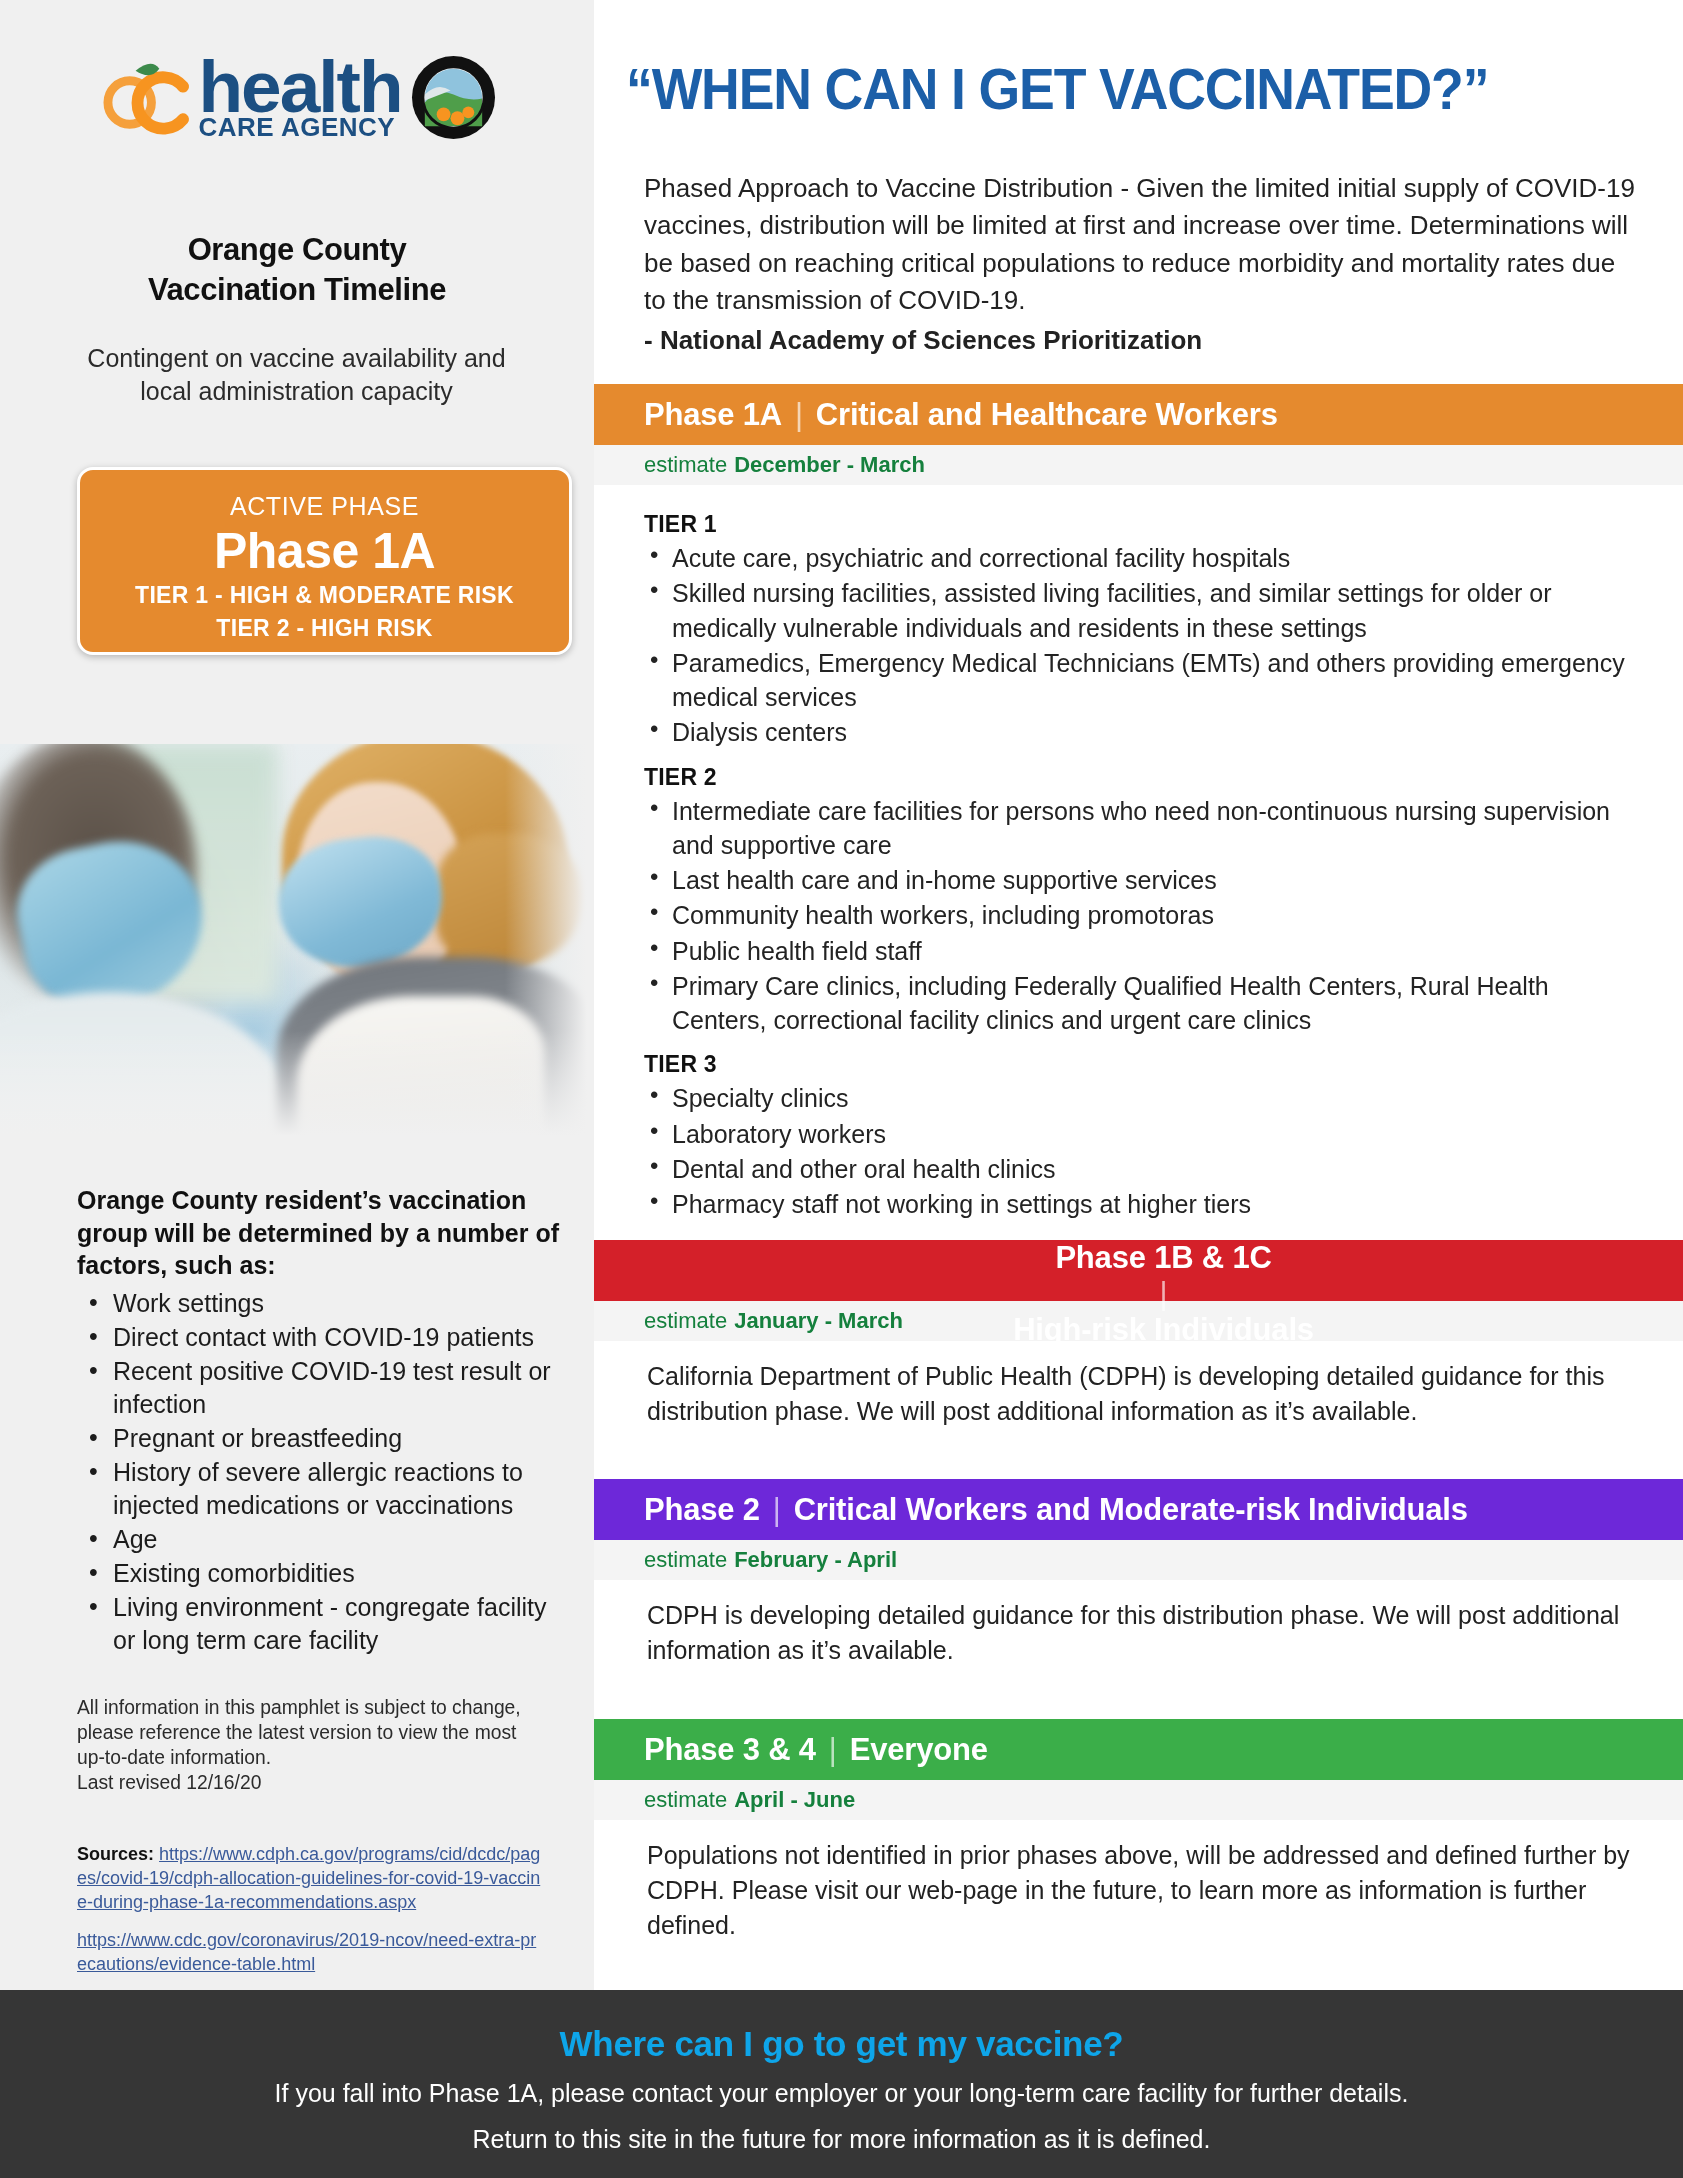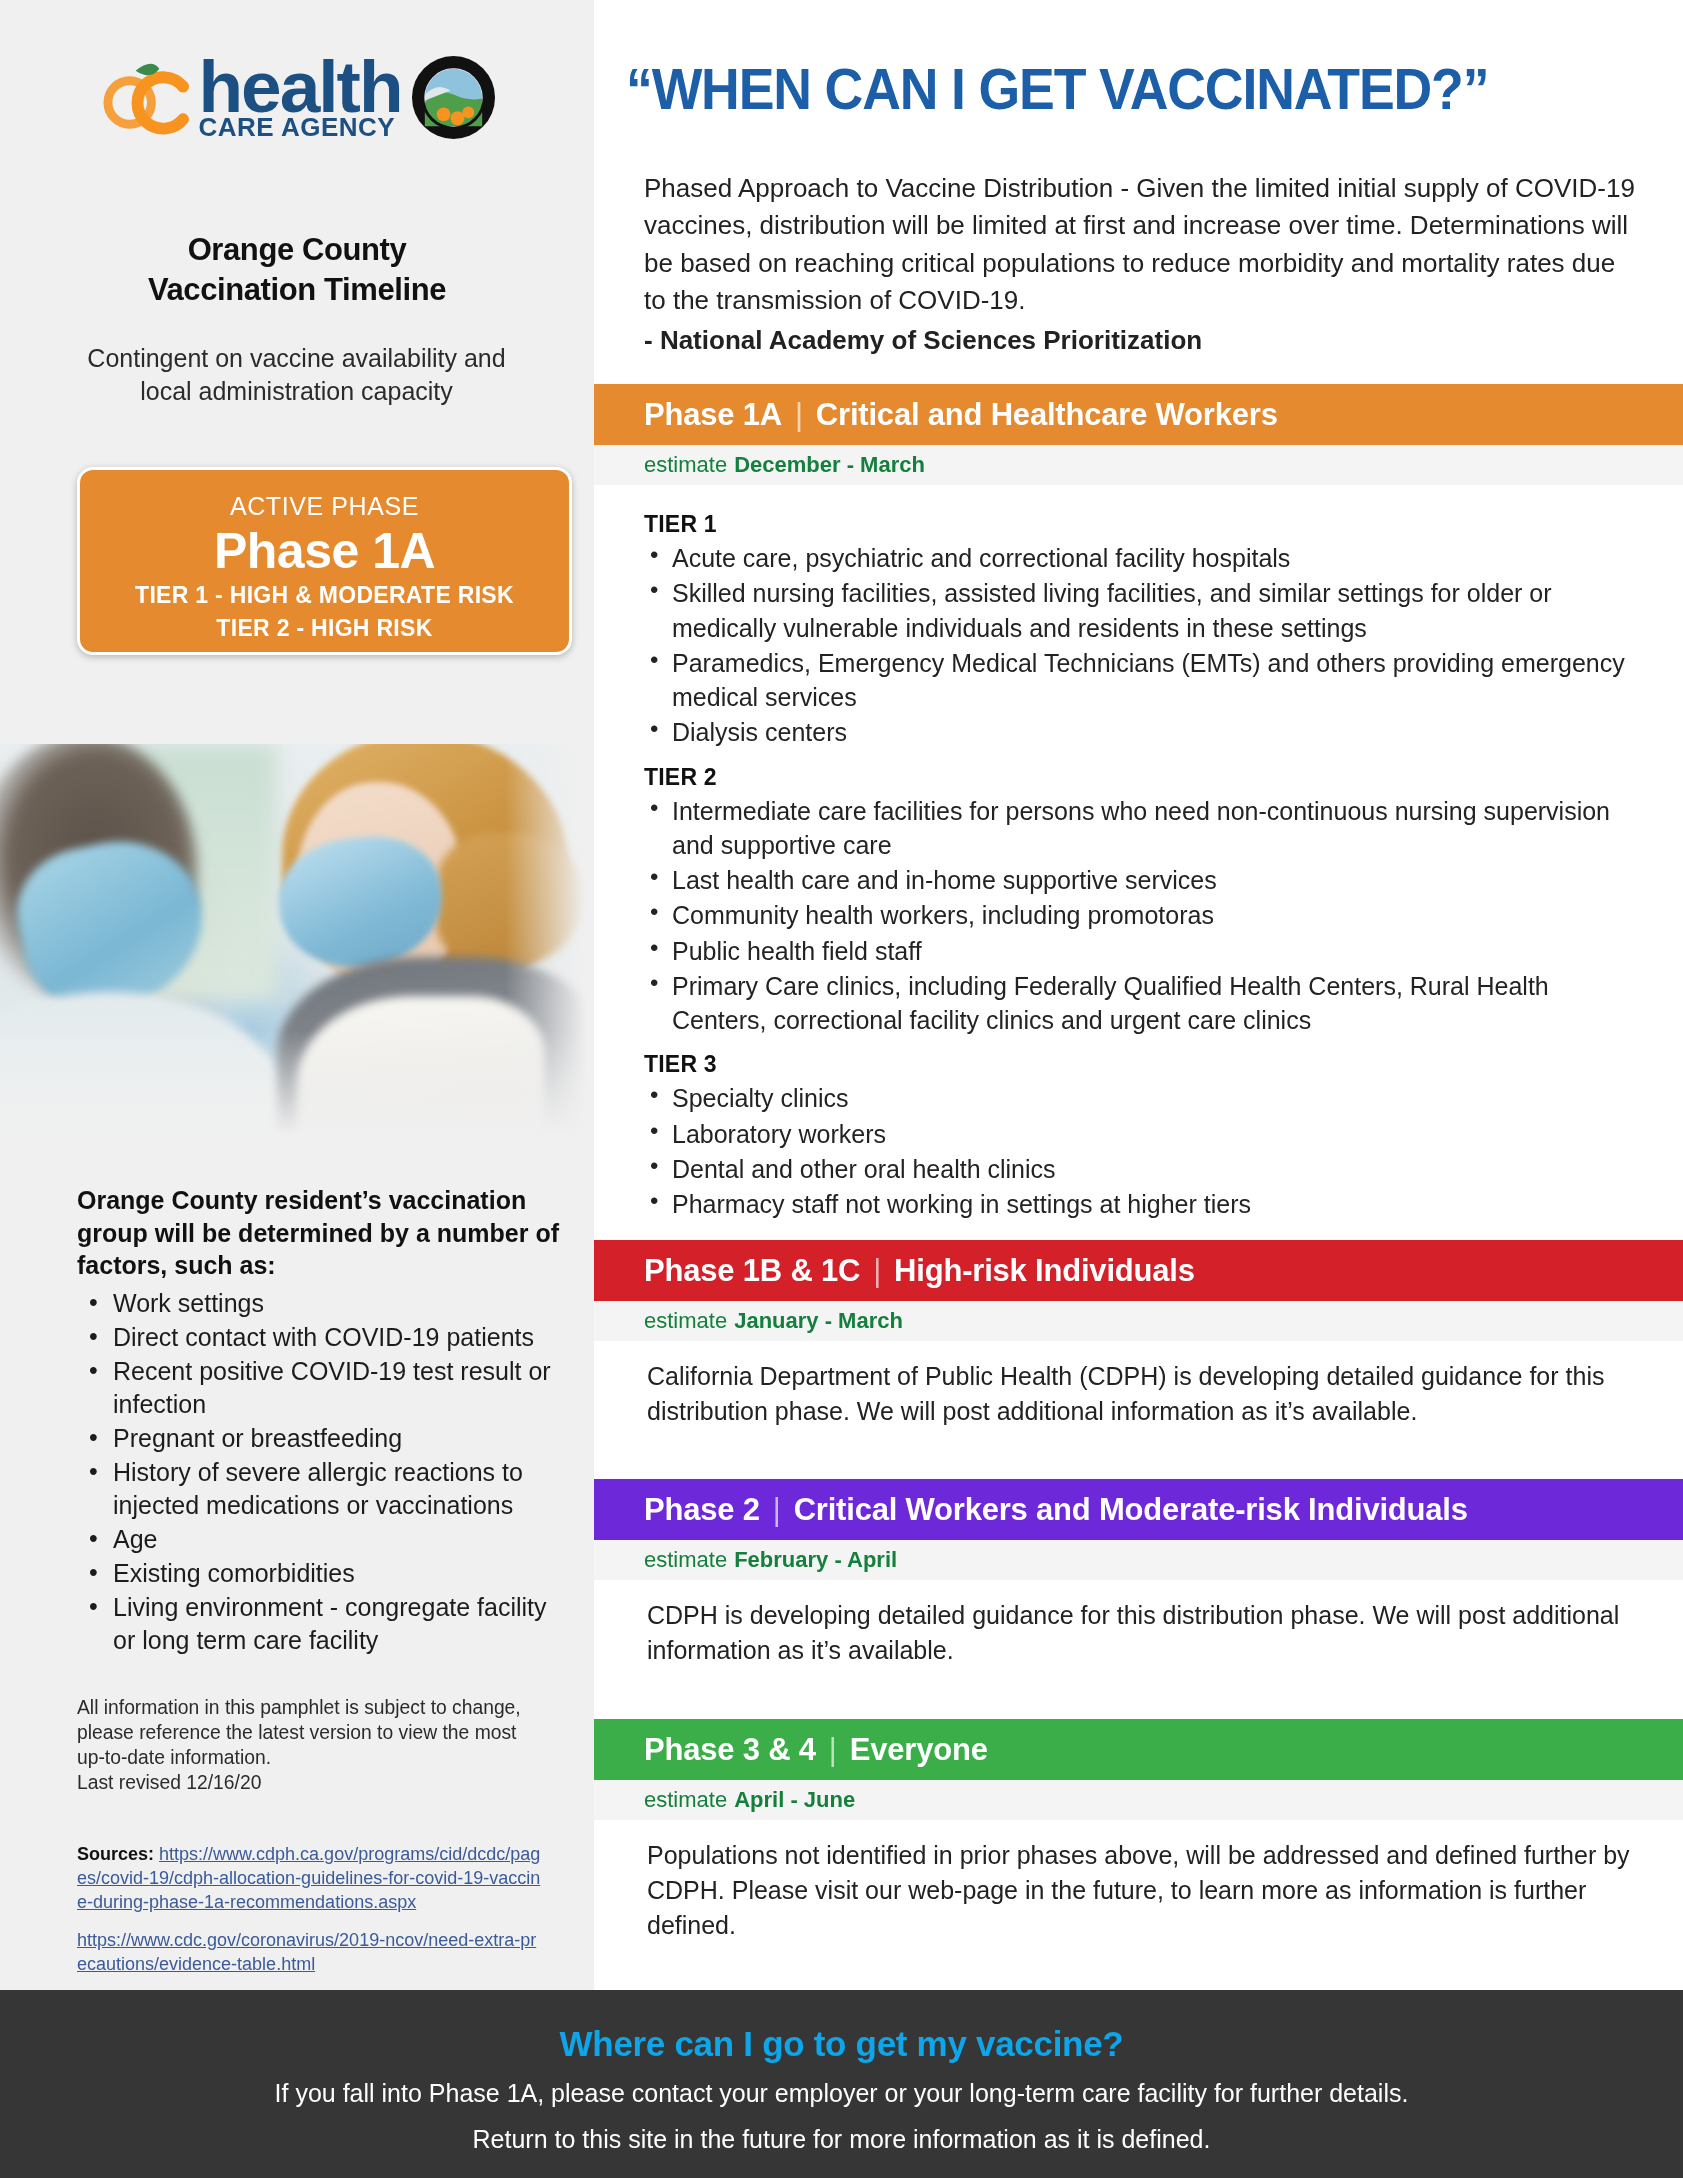--- a/index.html
+++ b/index.html
@@ -299,21 +299,21 @@
         <ul class="tier">
           <li>Specialty clinics</li>
           <li>Laboratory workers</li>
           <li>Dental and other oral health clinics</li>
           <li>Pharmacy staff not working in settings at higher tiers</li>
         </ul>
       </div>
     </section>
 
     <section class="phase-block" style="top:1240px;">
-      <div class="phase-bar" style="background:#D42029;">
+      <div class="phase-bar" style="background:#D42029;flex-direction:column;">
         <span class="pname">Phase 1B &amp; 1C</span>
         <span class="sep">|</span>
         <span class="pdesc">High-risk Individuals</span>
       </div>
       <div class="estimate">
         <span>estimate</span>
         <b>January - March</b>
       </div>
       <p class="phase-note">California Department of Public Health (CDPH) is developing detailed guidance for this distribution phase. We will post additional information as it’s available.</p>
     </section>

